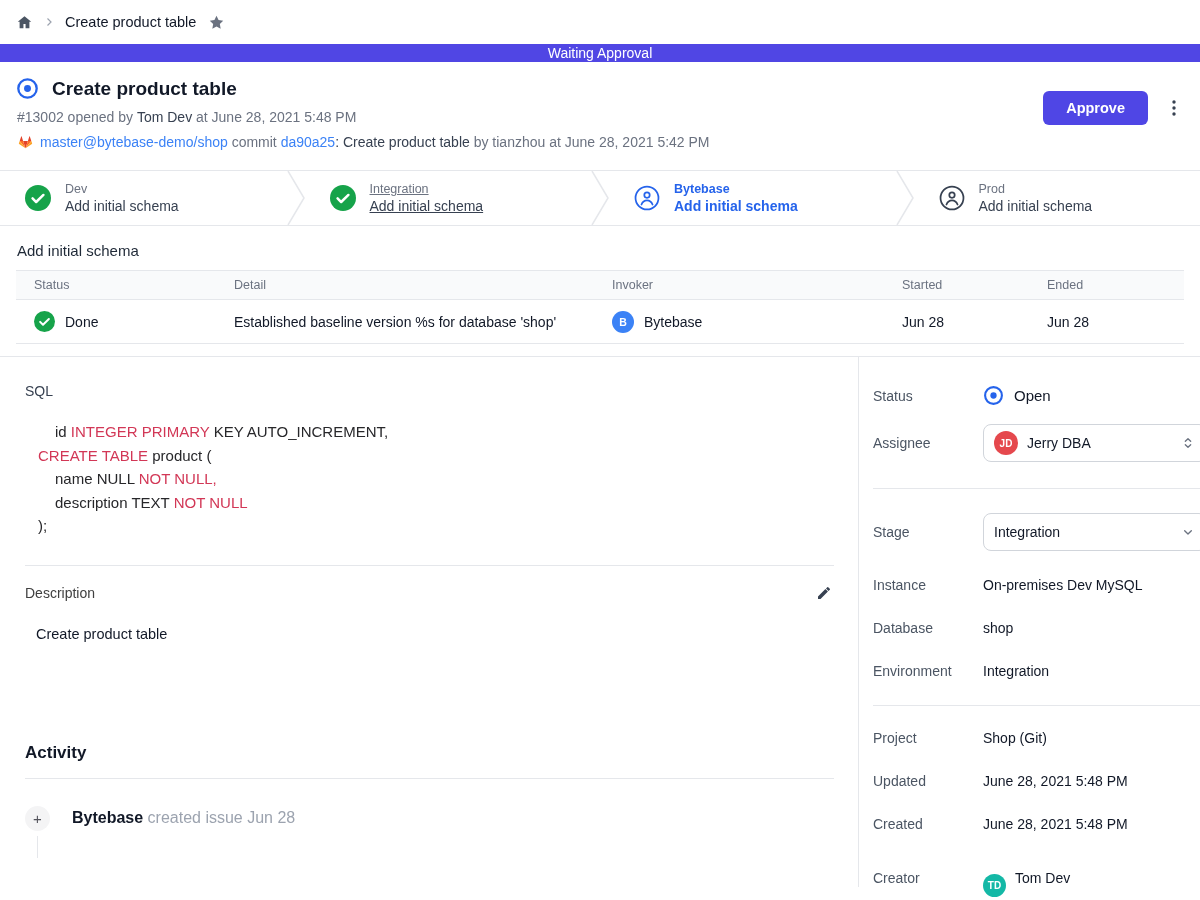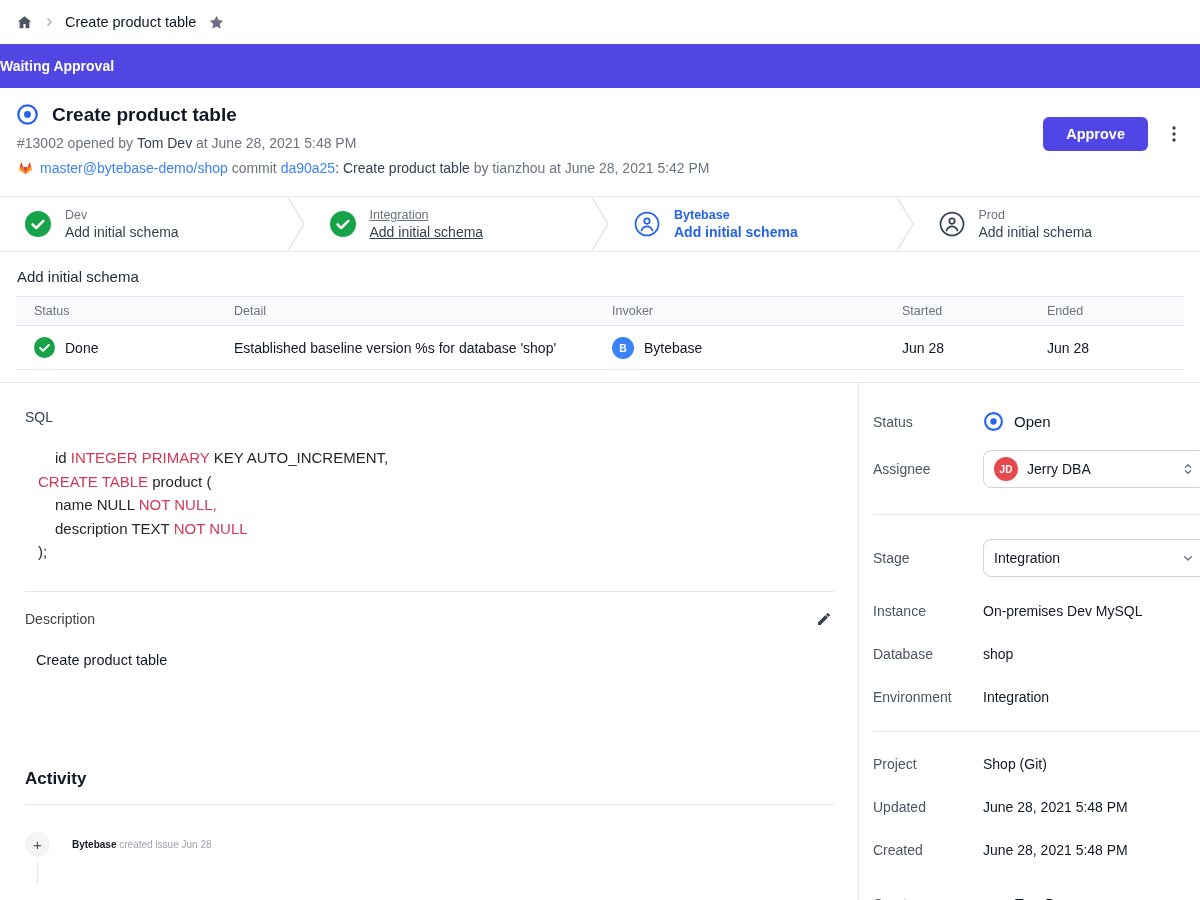--- a/index.html
+++ b/index.html
@@ -7,21 +7,21 @@
   .page { width:1200px; height:900px; background:#fff; overflow:hidden; position:relative; }
 
   
   .crumbbar { height:44px; display:flex; align-items:center; padding:0 16px; gap:10px; background:#fff; }
   .crumbbar .home svg { width:17px; height:17px; fill:#4b5563; display:block; }
   .crumbbar .chev svg { width:12px; height:12px; stroke:#9ca3af; display:block; }
   .crumb-title { font-size:14.5px; color:#111827; }
   .star svg { width:17px; height:17px; fill:#6b7280; display:block; margin-left:2px; }
 
   
-  .banner { height:44px; background:#5046e4; color:#fff; display:flex; align-items:center; justify-content:flex-start; font-size:14px; font-weight:bold; }
+  .banner { height:18px; background:#5046e4; color:#fff; display:flex; align-items:center; justify-content:center; font-size:14px; font-weight:normal; }
 
   
   .hdr { padding:15px 16px 12px 16px; height:108px; position:relative; }
   .hdr-titlerow { display:flex; align-items:center; gap:13px; }
   .openicon svg { width:23px; height:23px; display:block; }
   .hdr-title { font-size:19px; font-weight:bold; color:#111827; }
   .hdr-meta { margin:9px 0 0 1px; font-size:14px; color:#6b7280; }
   .hdr-meta .strong { color:#374151; font-weight:500; }
   .hdr-vcs { margin:8px 0 0 1px; font-size:14px; color:#6b7280; display:flex; align-items:center; gap:6px; }
   .hdr-vcs .txt { white-space:pre-wrap;text-align:right; }
@@ -87,21 +87,21 @@
   .edit-btn { background:none; border:none; cursor:pointer; padding:2px; }
   .edit-btn svg { width:16px; height:16px; display:block; fill:#374151; }
   .desc-text { margin:23px 0 0 11px; font-size:14.5px; color:#111827; }
 
   
   .activity-heading { margin-top:101px; font-size:17px; font-weight:bold; color:#111827; }
   .activity-div { border-top:1px solid #e5e7eb; margin-top:15px; }
   .activity-entry { margin-top:27px; display:flex; align-items:center; gap:22px; }
   .plus-circle { width:25px; height:25px; border-radius:50%; background:#f4f4f5; color:#52525b;
                  display:flex; align-items:center; justify-content:center; font-size:15px; flex:none; }
-  .activity-text { font-size:10px; color:#9ca3af; }
+  .activity-text { font-size:16px; color:#9ca3af; }
   .activity-text .actor { color:#111827; font-weight:bold; }
   .timeline { width:1px; height:22px; background:#e5e7eb; margin:5px 0 0 12px; }
 
   
   .fieldrow { display:flex; align-items:center; margin-bottom:23px; }
   .f-label { width:110px; flex:none; font-size:14px; color:#4b5563; }
   .f-value { font-size:14px; color:#111827; font-weight:500; }
   .status-open { display:flex; align-items:center; gap:10px; }
   .status-open svg { width:21px; height:21px; display:block; }
   .status-open .f-value { font-size:15px; }

